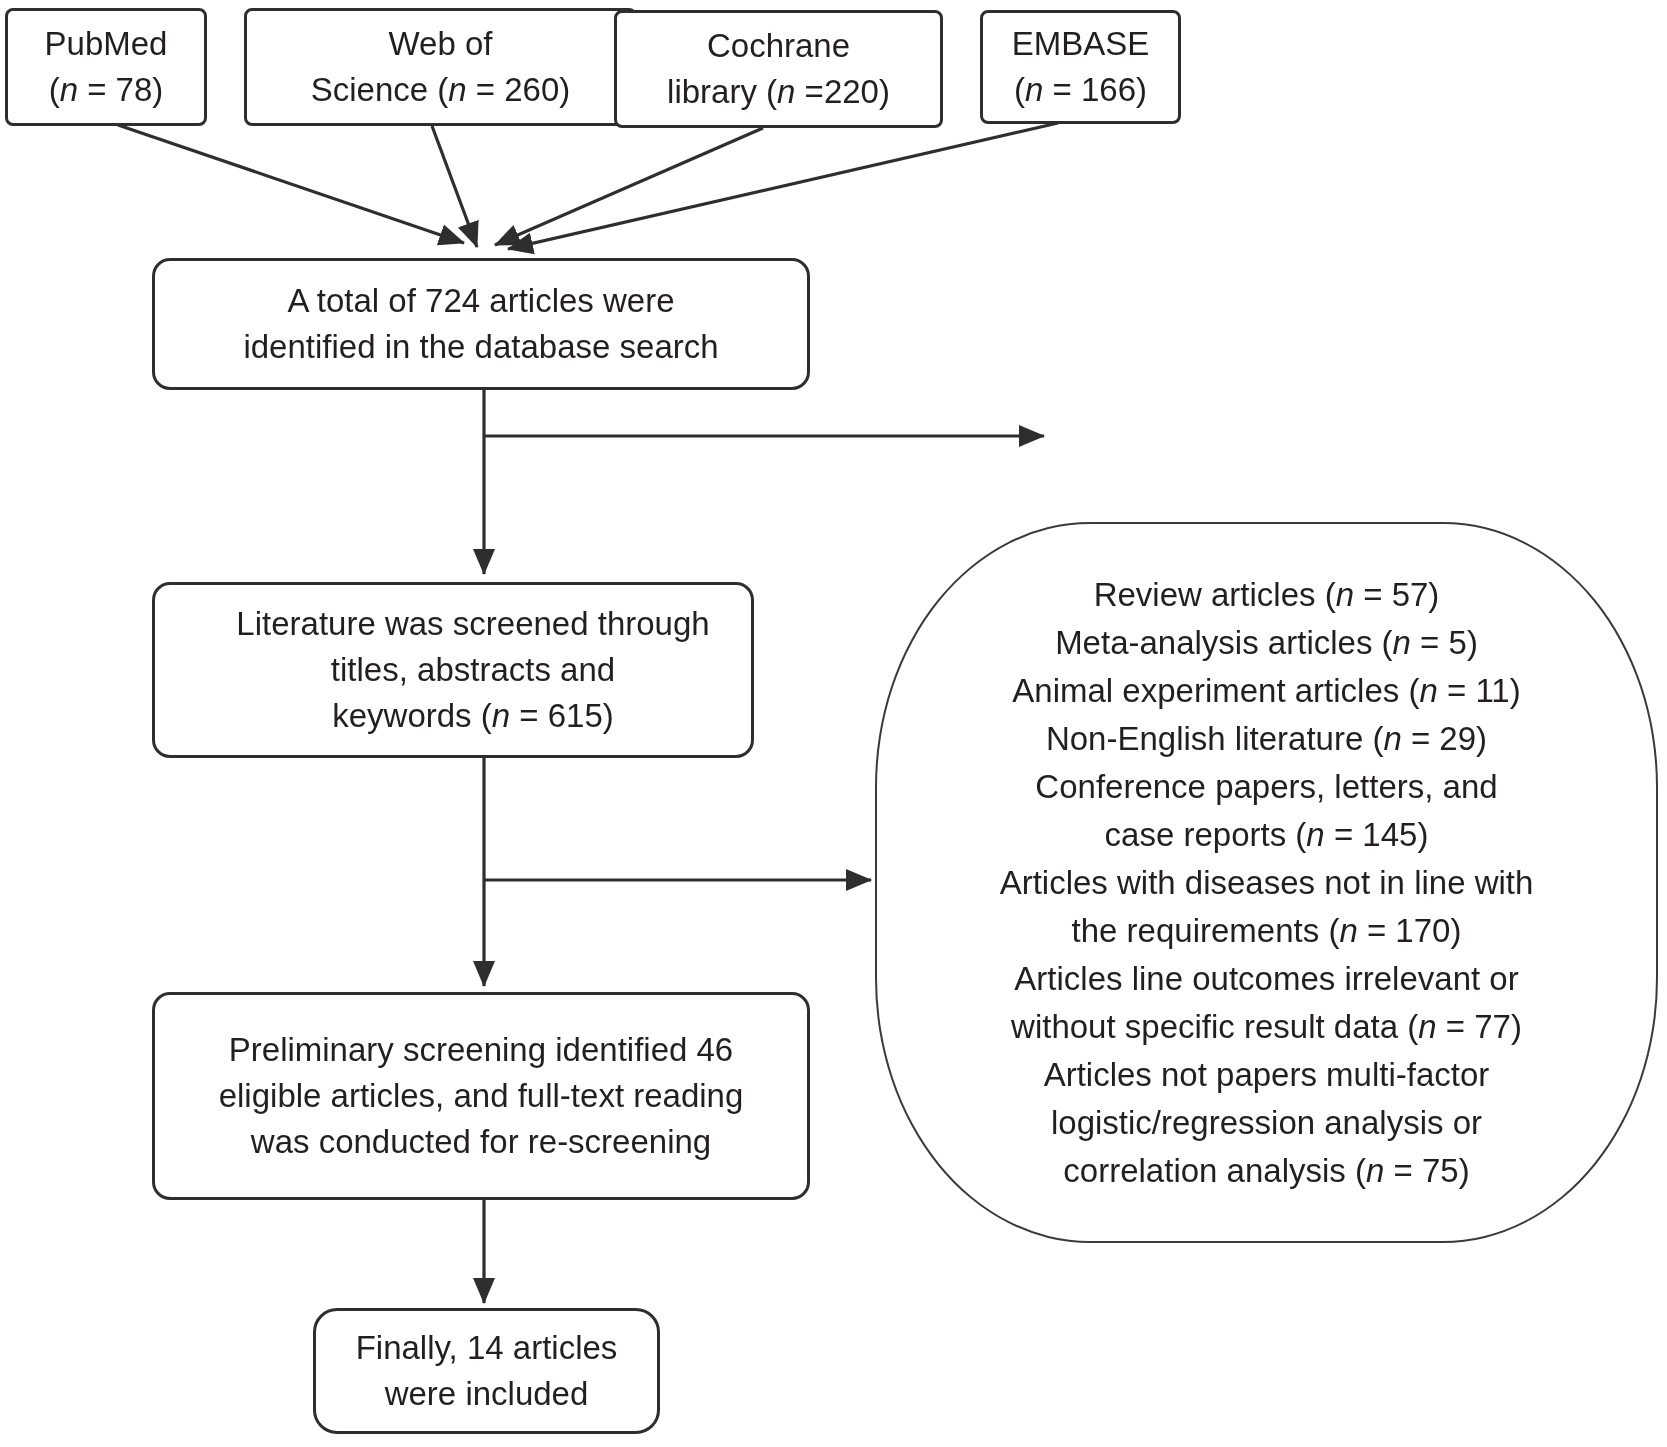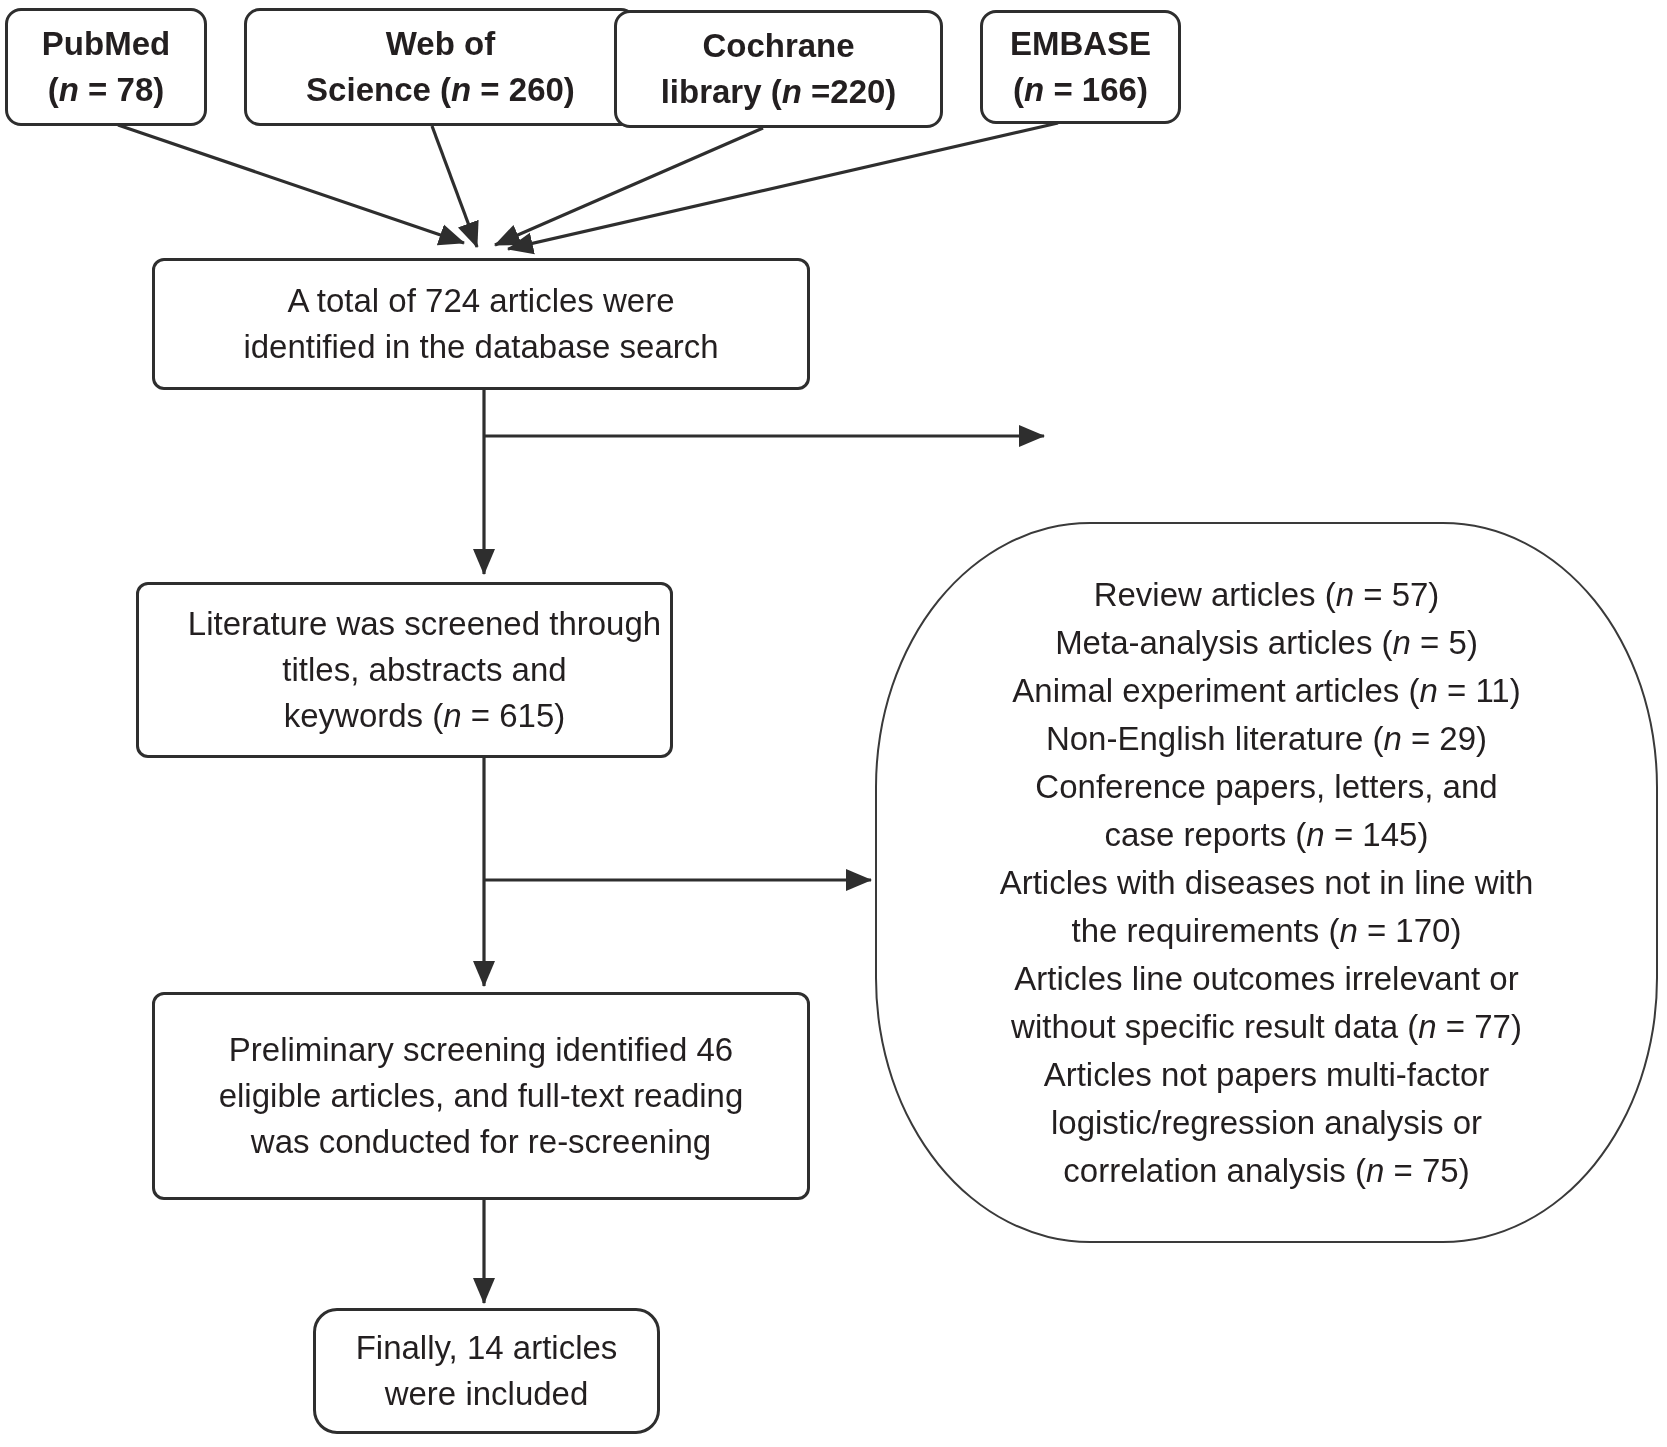--- a/index.html
+++ b/index.html
@@ -10,29 +10,29 @@
   .canvas{position:absolute;left:0;top:0;width:1667px;height:1447px;}
   svg.connectors{position:absolute;left:0;top:0;width:1667px;height:1447px;z-index:1;}
   .node{
     position:absolute;z-index:2;background:#ffffff;border:3px solid #2e2e2e;
     box-sizing:border-box;display:flex;flex-direction:column;justify-content:center;
     align-items:center;text-align:center;
   }
   .node .ln{font-size:33px;line-height:46px;white-space:nowrap;}
   .node .ln i{font-style:italic;}
   
-  .src{border-radius:16px;border-width:3px;font-weight:bold;}
+  .src{border-radius:8px;border-width:3px;}
   #n-pubmed  {left:5px;  top:8px;  width:202px;height:118px;}
   #n-wos     {left:244px;top:8px;  width:393px;height:118px;}
   #n-cochrane{left:614px;top:10px; width:329px;height:118px;}
   #n-embase  {left:980px;top:10px; width:201px;height:114px;}
   
-  .rect{border-radius:12px;border-width:3.5px;}
+  .rect{border-radius:18px;border-width:3.5px;}
   #n-identified{left:152px;top:258px; width:658px;height:132px;}
-  #n-screened  {left:136px;top:582px; width:537px;height:176px;padding-left:40px;}
+  #n-screened  {left:152px;top:582px; width:602px;height:176px;padding-left:40px;}
   #n-fulltext  {left:152px;top:992px; width:658px;height:208px;}
   #n-included  {left:313px;top:1308px;width:347px;height:126px;border-radius:24px;}
   
   #n-duplicates{left:1048px;top:377px;width:512px;height:118px;border-radius:60px;border-width:3px;}
   #n-excluded{
     left:875px;top:522px;width:783px;height:721px;
     border-radius:215px / 265px;border-width:2.5px;border-color:#3a3a3a;
   }
   #n-excluded .ln{font-size:33px;line-height:48px;}
 </style>

